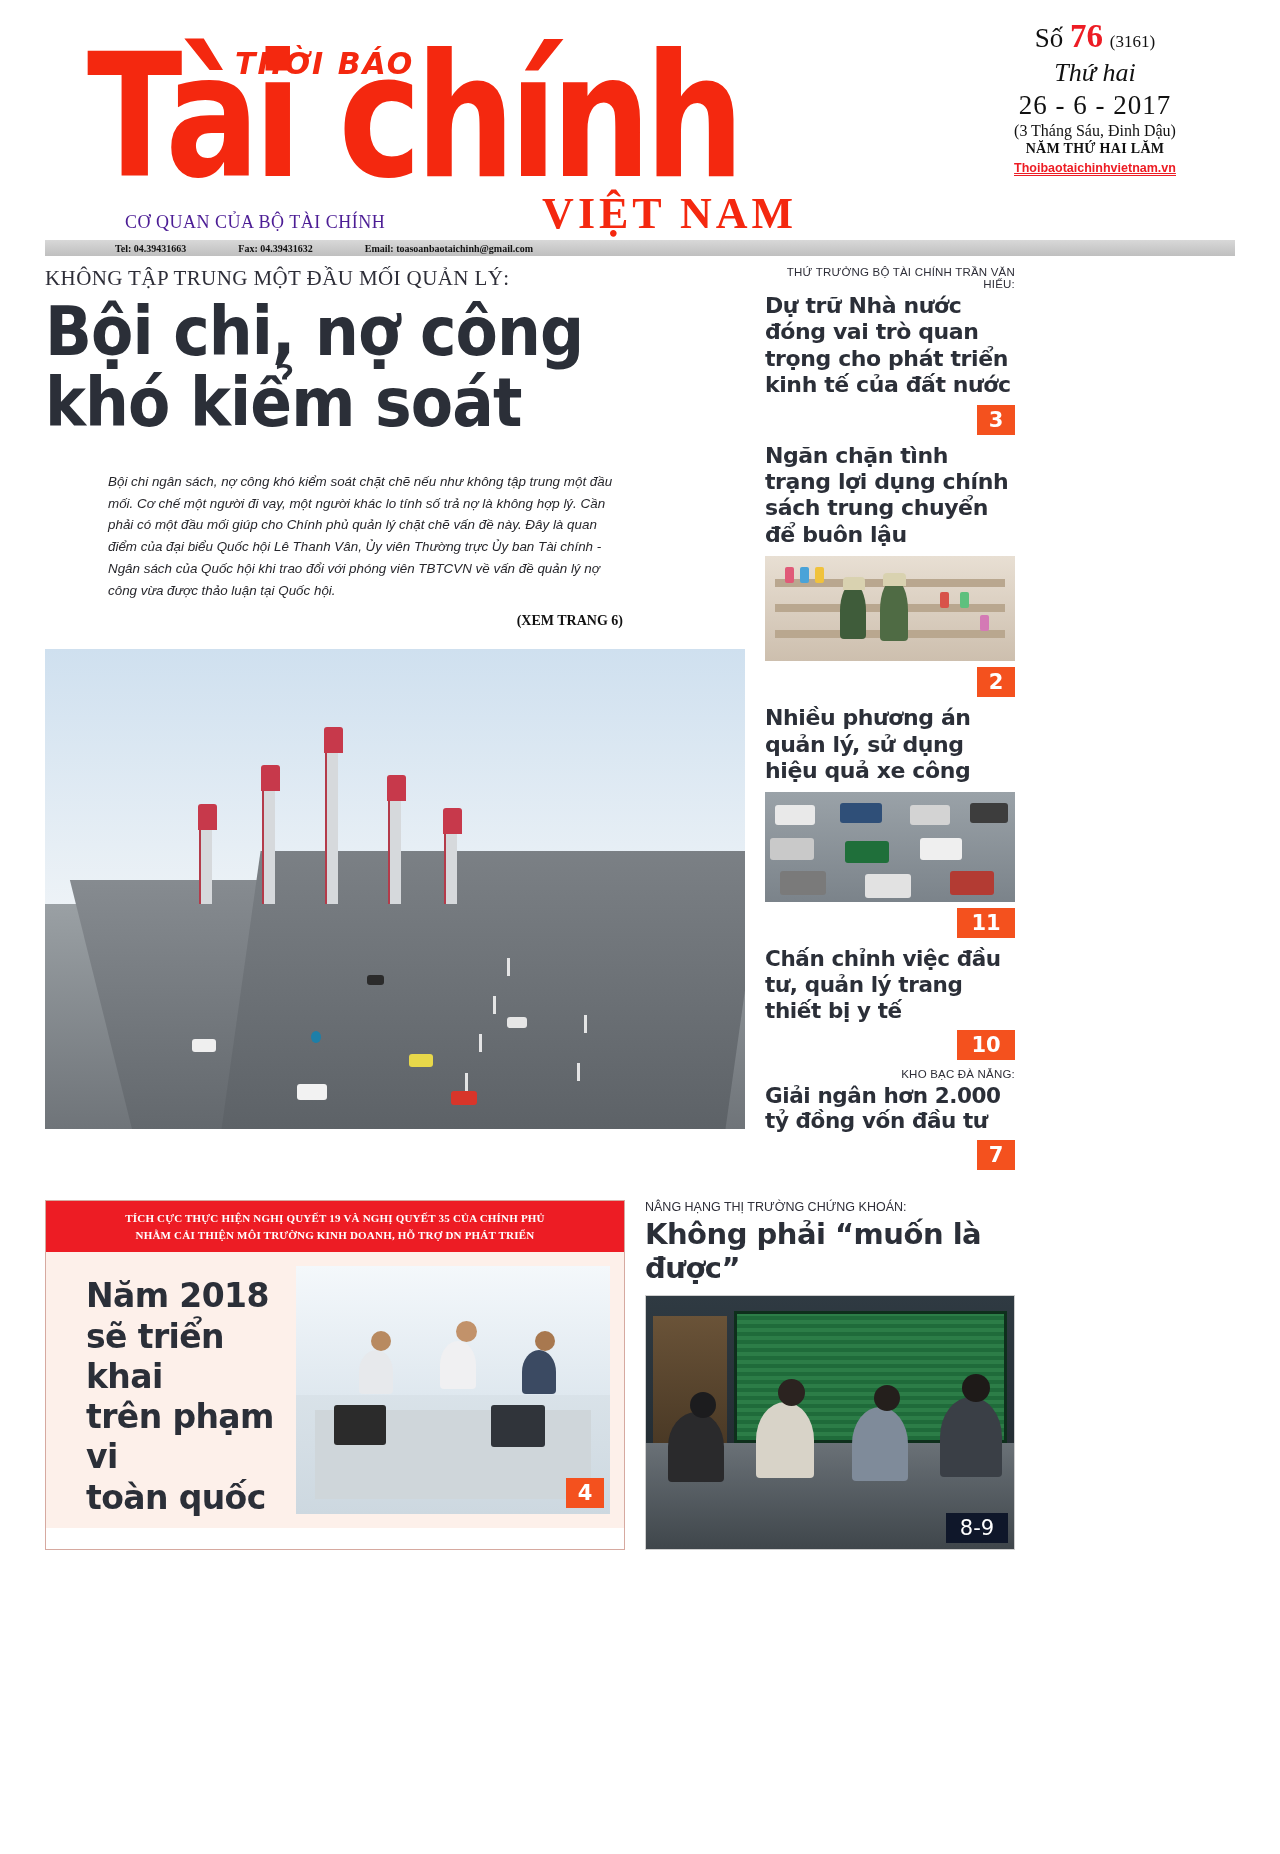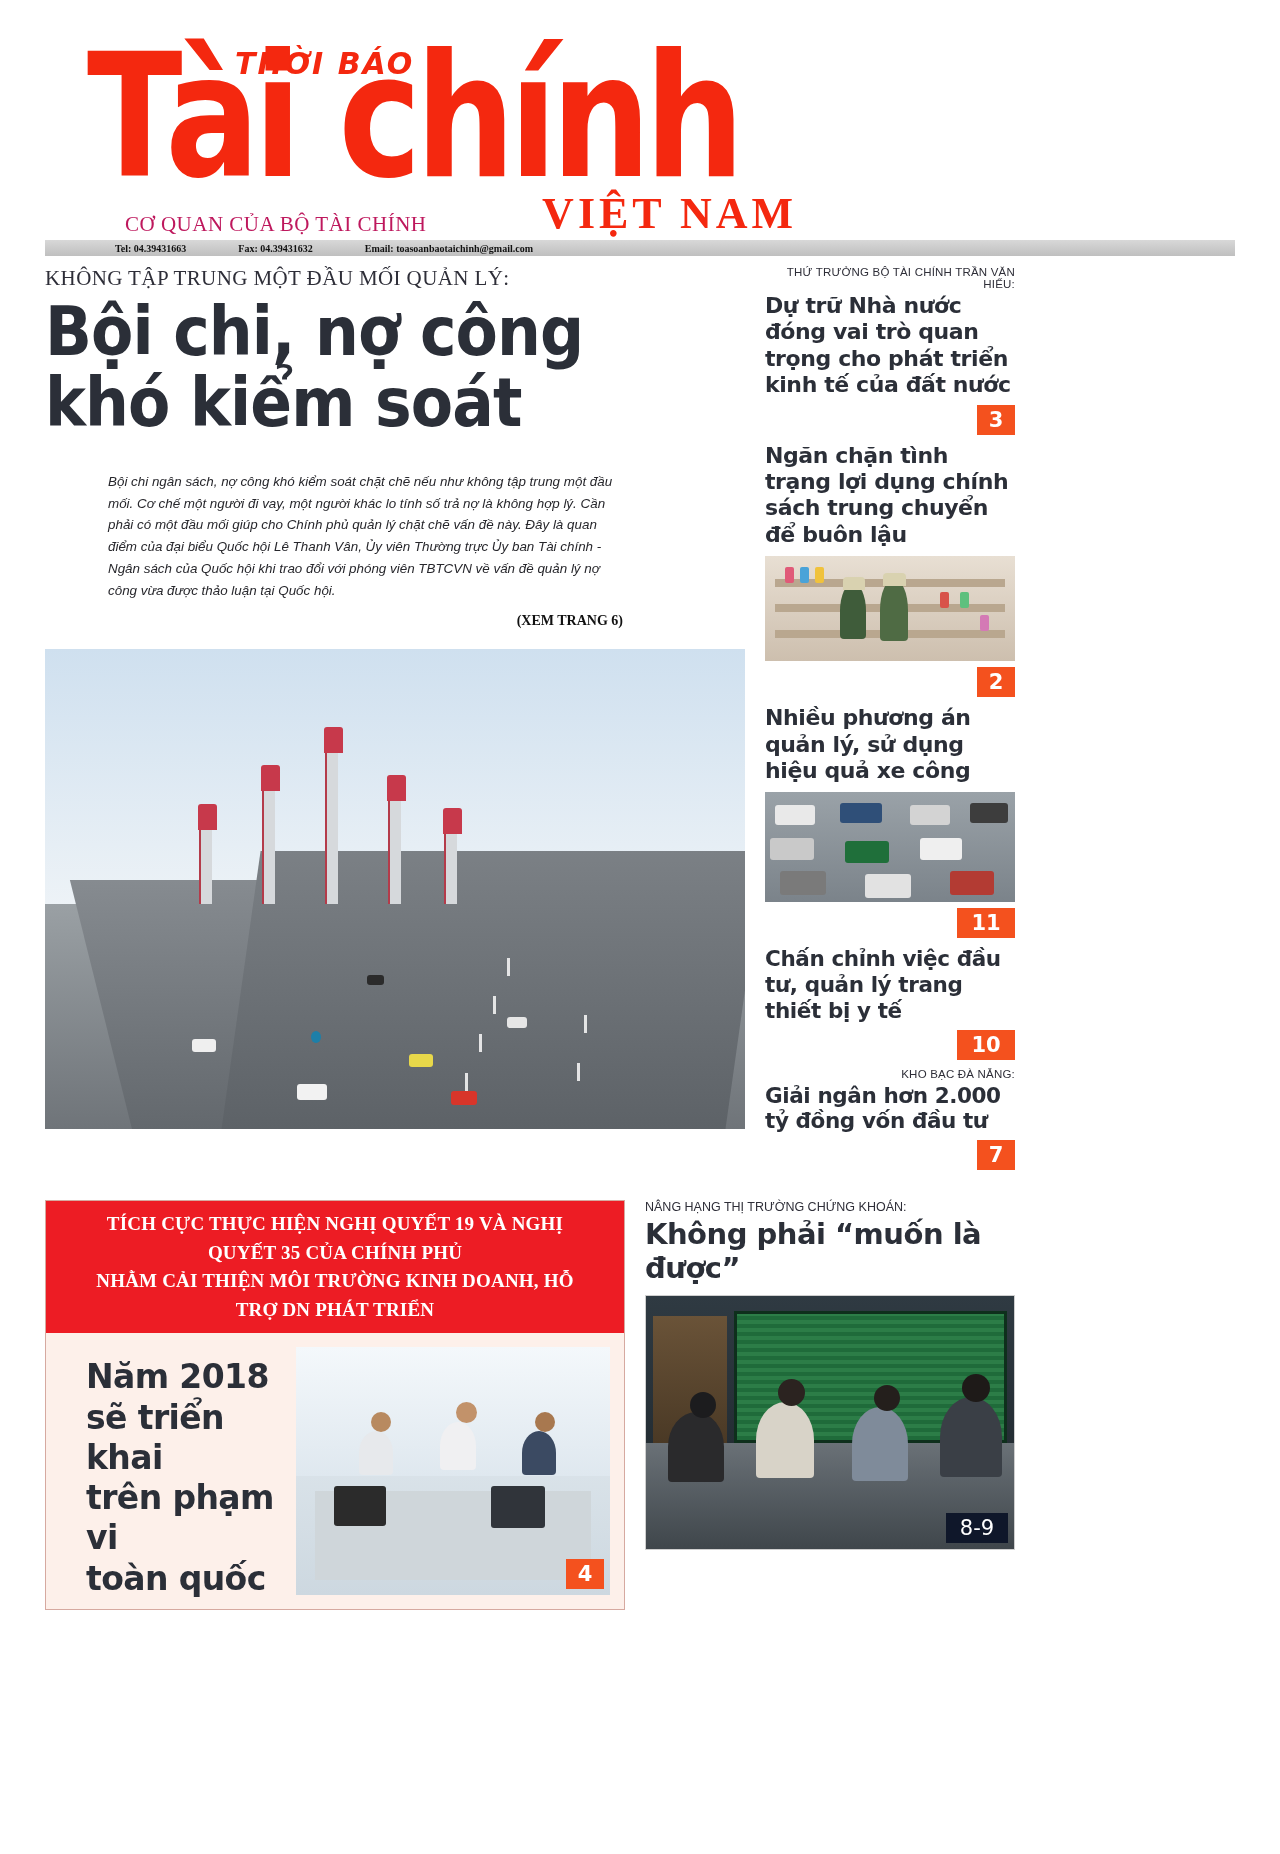--- a/index.html
+++ b/index.html
@@ -32,21 +32,21 @@
   }
   .vietnam {
     position:absolute; right:8px; top:152px;
     font-family:"Liberation Serif", serif;
     font-weight:bold; font-size:44px;
     color:#f4280f; letter-spacing:4px;
   }
   .tagline {
     position:absolute; left:80px; top:212px;
     font-family:"Liberation Serif", serif;
-    font-size:21px; color:#be185d; letter-spacing:.5px;
+    font-size:18px; color:#4c1d95; letter-spacing:.5px;
   }
   .contact-bar {
     position:absolute; left:0; right:0; top:240px; height:16px;
     background:linear-gradient(to bottom,#d8d8d8,#bfbfbf);
     display:flex; align-items:center; gap:52px; padding-left:70px;
     font-family:"Liberation Serif", serif;
     font-weight:bold; font-size:10px; color:#111;
   }
   .date-block {
     position:absolute; right:0; top:18px; width:280px;
@@ -120,21 +120,21 @@
   .pagebadge.wide { width:58px; }
   .badge-row { display:flex; justify-content:flex-end; }
   .side-photo { width:250px; height:105px; margin-top:8px; overflow:hidden; position:relative; }
   .side-photo.cars { height:110px; }
 
   
   .bottom { display:flex; gap:20px; margin-top:22px; }
   .promo-box { width:580px; border:1px solid #d6a9a0; }
   .promo-header {
     background:#ed1c24; color:#fff; text-align:center;
-    padding:9px 28px; font-weight:bold; font-size:19px; line-height:1.5;
+    padding:9px 28px; font-weight:bold; font-size:11px; line-height:1.5;
     font-family:"Liberation Serif", serif; letter-spacing:.2px;
   }
   .promo-body { display:flex; background:#fdf0ea; min-height:255px; }
   .promo-text { width:250px; padding:24px 10px 10px 40px; }
   .promo-lead { font-size:12.5px; color:#26262c; line-height:1.65; margin-bottom:12px; }
   .promo-title {
     font-family:"DejaVu Sans", sans-serif; font-weight:bold;
     font-size:33px; line-height:1.22; color:#2b2f38; letter-spacing:-.6px;
   }
   .promo-photo { flex:1; margin:14px 14px 14px 0; position:relative; overflow:hidden; }
@@ -228,20 +228,32 @@
   <div class="masthead">
 
     <div class="logo-wrap">
       <div class="thoi-bao">THỜI BÁO</div>
       <div class="taichinh">Tài chính</div>
       <div class="vietnam">VIỆT NAM</div>
     </div>
 
     <div class="tagline">CƠ QUAN CỦA BỘ TÀI CHÍNH</div>
 
+    <div class="date-block">
+      <div class="issue-line">
+        <span>Số</span>
+        <span class="num">76</span>
+        <span class="paren">(3161)</span>
+      </div>
+      <div class="weekday">Thứ hai</div>
+      <div class="fulldate">26 - 6 - 2017</div>
+      <div class="lunar">(3 Tháng Sáu, Đinh Dậu)</div>
+      <div class="year-no">NĂM THỨ HAI LĂM</div>
+      <a class="website" href="#">Thoibaotaichinhvietnam.vn</a>
+    </div>
 
     <div class="contact-bar">
       <span>Tel: 04.39431663</span>
       <span>Fax: 04.39431632</span>
       <span>Email: toasoanbaotaichinh@gmail.com</span>
     </div>
   </div>
 
   <div class="content">
 

